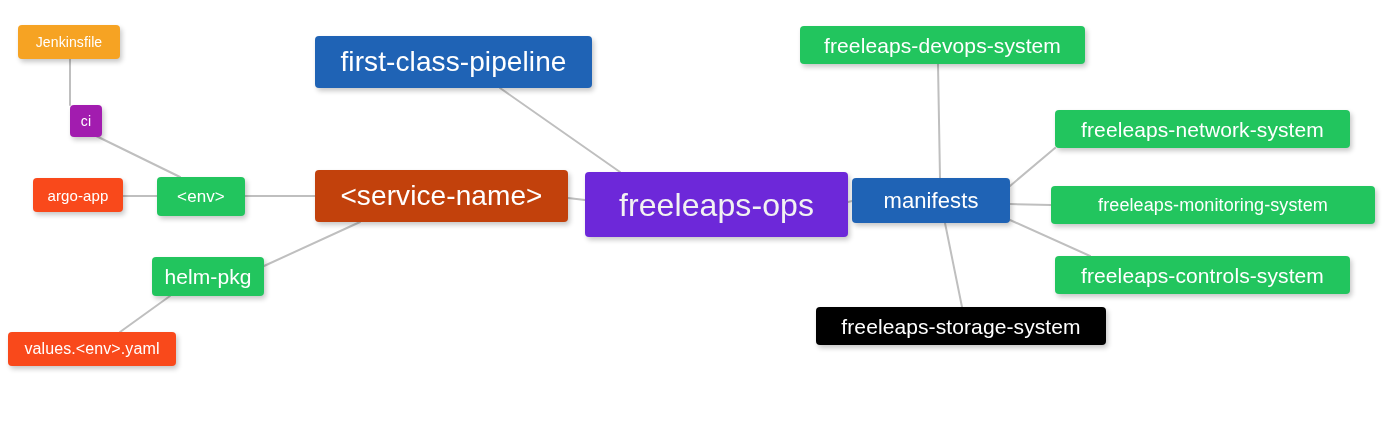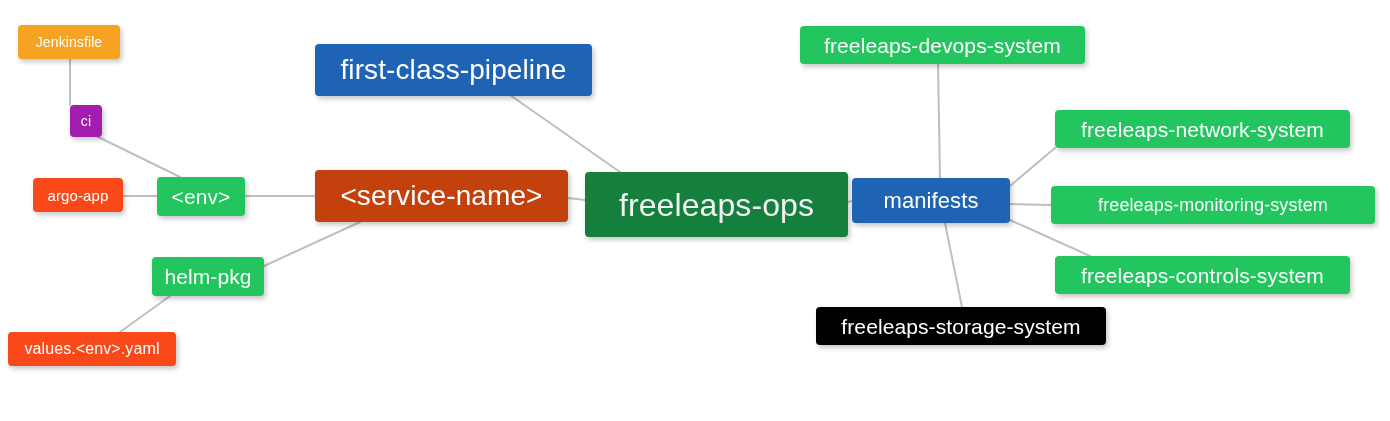--- a/index.html
+++ b/index.html
@@ -68,36 +68,36 @@
   <div id="node-layer">
       <div class="node" style="left: 18px; top: 25px; width: 102px; height: 34px; background: rgb(246, 163, 35); color: rgb(255, 255, 255); font-size: 14px;">
         <span class="node-label">Jenkinsfile</span>
       </div>
       <div class="node" style="left: 70px; top: 105px; width: 32px; height: 32px; background: #a21caf; color: rgb(255, 255, 255); font-size: 14px;">
         <span class="node-label">ci</span>
       </div>
       <div class="node" style="left: 33px; top: 178px; width: 90px; height: 34px; background: rgb(249, 73, 27); color: #ffffff; font-size: 15px;">
         <span class="node-label">argo-app</span>
       </div>
-      <div class="node" style="left: 157px; top: 177px; width: 88px; height: 39px; background: rgb(34, 197, 94); color: rgb(255, 255, 255); font-size: 21px;">
+      <div class="node" style="left: 157px; top: 177px; width: 88px; height: 39px; background: rgb(34, 197, 94); color: rgb(255, 255, 255); font-size: 17px;">
         <span class="node-label">&lt;env&gt;</span>
       </div>
       <div class="node" style="left: 152px; top: 257px; width: 112px; height: 39px; background: rgb(34, 197, 94); color: rgb(255, 255, 255); font-size: 21px;">
         <span class="node-label">helm-pkg</span>
       </div>
       <div class="node" style="left: 8px; top: 332px; width: 168px; height: 34px; background: rgb(249, 73, 27); color: rgb(255, 255, 255); font-size: 16px;">
         <span class="node-label">values.&lt;env&gt;.yaml</span>
       </div>
-      <div class="node" style="left: 315px; top: 36px; width: 277px; height: 52px; background: rgb(31, 99, 181); color: rgb(255, 255, 255); font-size: 28px; margin-top: 8px;">
+      <div class="node" style="left: 315px; top: 36px; width: 277px; height: 52px; background: rgb(31, 99, 181); color: rgb(255, 255, 255); font-size: 28px;">
         <span class="node-label">first-class-pipeline</span>
       </div>
       <div class="node" style="left: 315px; top: 170px; width: 253px; height: 52px; background: #c2410c; color: rgb(255, 255, 255); font-size: 28px;">
         <span class="node-label">&lt;service-name&gt;</span>
       </div>
-      <div class="node" style="left: 585px; top: 172px; width: 263px; height: 65px; background: #15803d; color: rgb(242, 242, 242); font-size: 32px;">
+      <div class="node" style="left: 585px; top: 172px; width: 263px; height: 65px; background: #6d28d9; color: rgb(242, 242, 242); font-size: 32px;">
         <span class="node-label">freeleaps-ops</span>
       </div>
       <div class="node" style="left: 852px; top: 178px; width: 158px; height: 45px; background: rgb(31, 99, 181); color: rgb(255, 255, 255); font-size: 22px;">
         <span class="node-label">manifests</span>
       </div>
       <div class="node" style="left: 800px; top: 26px; width: 285px; height: 38px; background: rgb(34, 197, 94); color: rgb(255, 255, 255); font-size: 21px;">
         <span class="node-label">freeleaps-devops-system</span>
       </div>
       <div class="node" style="left: 1055px; top: 110px; width: 295px; height: 38px; background: rgb(34, 197, 94); color: rgb(255, 255, 255); font-size: 21px;">
         <span class="node-label">freeleaps-network-system</span>

